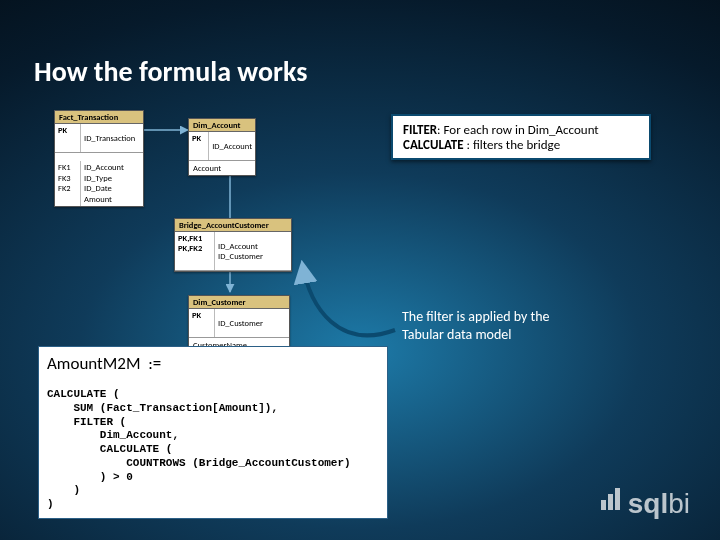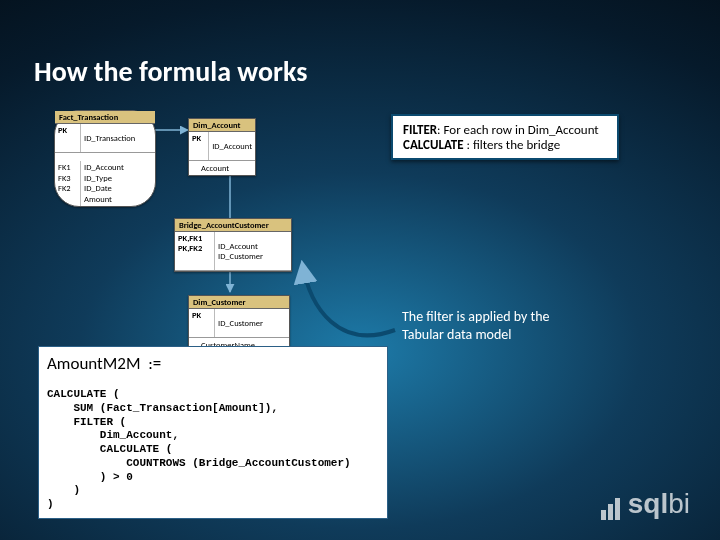--- a/index.html
+++ b/index.html
@@ -41,21 +41,21 @@
     border-bottom: 1px solid #999;
   }
   .entity .pkrow .pkc { width: 26px; padding: 1px 3px; font-weight:600; border-right:1px solid #bbb;}
   .entity .pkrow .pkv { flex:1; padding: 9px 3px; }
   .entity .body {
     display: flex;
     margin-top: 8px;
   }
   .entity .body .keys { width:26px; padding:1px 3px; border-right:1px solid #bbb; line-height:1.25;}
   .entity .body .flds { flex:1; padding:1px 3px; line-height:1.25;}
-  .entity .simple { padding: 2px 12px; }
+  .entity .simple { padding: 2px 4px; }
 
   
   .callout {
     position: absolute;
     background: #fff;
     color: #000;
     border: 2px solid #0b4a6f;
     padding: 6px 10px;
     font-size: 13px;
     box-shadow: 0 2px 4px rgba(0,0,0,0.5);
@@ -88,21 +88,20 @@
   
   .logo {
     position: absolute;
     right: 30px;
     bottom: 20px;
     color: #cfd6db;
     font-family: Arial, sans-serif;
     font-size: 28px;
     letter-spacing: 0px;
     display: flex;
-    align-items: flex-end;
     gap: 8px;
     opacity: 0.9;
   }
   .logo .bars { display:flex; gap:2px; align-items:flex-end; height:22px; }
   .logo .bars span { display:block; width:5px; background:#cfd6db; }
   .logo .bars span:nth-child(1){height:10px;}
   .logo .bars span:nth-child(2){height:16px;}
   .logo .bars span:nth-child(3){height:22px;}
   .logo .txt b { font-weight:700; }
 
@@ -122,21 +121,21 @@
 
   <line x1="143" y1="130" x2="188" y2="130" stroke="#7fb3d5" stroke-width="1.5" marker-end="url(#arr)"></line>
 
   <line x1="230" y1="218" x2="230" y2="168" stroke="#7fb3d5" stroke-width="1.5" marker-end="url(#arr)"></line>
 
   <line x1="230" y1="258" x2="230" y2="292" stroke="#7fb3d5" stroke-width="1.5" marker-end="url(#arr)"></line>
 
   <path d="M 395 330 C 340 350, 310 310, 302 262" stroke="#0b4a6f" stroke-width="4" fill="none" marker-end="url(#arr)"></path>
 </svg>
 
-<div class="entity" style="left:54px; top:110px; width:102px;border-radius:25px;">
+<div class="entity" style="left:54px; top:110px; width:90px;">
   <div class="hdr">Fact_Transaction</div>
   <div class="pkrow">
     <div class="pkc">PK</div>
     <div class="pkv">ID_Transaction</div>
   </div>
   <div class="body">
     <div class="keys" style="white-space:pre;">FK1
 FK3
 FK2</div>
     <div class="flds" style="white-space:pre;">ID_Account
@@ -167,21 +166,21 @@
 
 <div class="entity" style="left:188px; top:295px; width:102px;">
   <div class="hdr">Dim_Customer</div>
   <div class="pkrow">
     <div class="pkc">PK</div>
     <div class="pkv">ID_Customer</div>
   </div>
   <div class="simple">CustomerName</div>
 </div>
 
-<div class="callout" style="left:391px; top:114px; width:228px;">
+<div class="callout" style="left:391px; top:114px; width:260px;">
   <div><b>FILTER</b><span>: For each row in Dim_Account</span></div>
   <div><b>CALCULATE</b><span> : filters the bridge</span></div>
 </div>
 
 <div class="annot" style="left:402px; top:308px; white-space:pre;">The filter is applied by the
 Tabular data model</div>
 
 <div class="codebox" style="left:38px; top:346px; width:350px;"><span class="measure">AmountM2M  :=</span>
 
 <span>CALCULATE (

